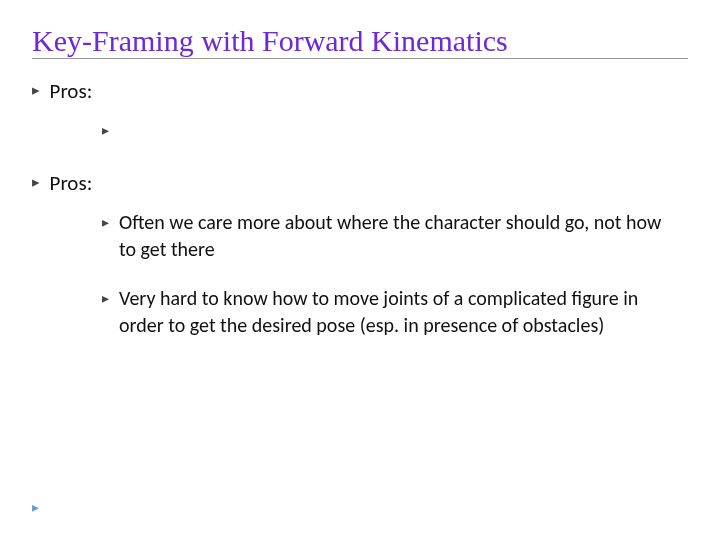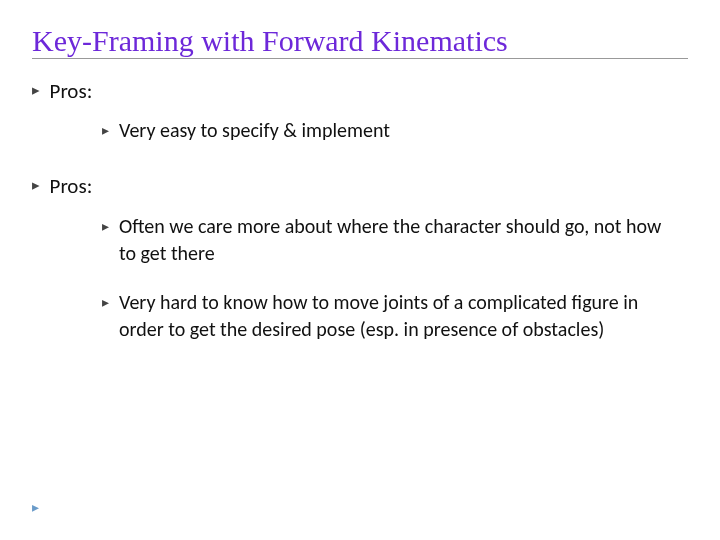--- a/index.html
+++ b/index.html
@@ -61,21 +61,20 @@
 <div class="slide">
   <h1 class="title">Key-Framing with Forward Kinematics</h1>
 
   <div class="bullet-row level1">
     <span class="bullet-marker">▸</span>
     <span class="bullet-text">Pros:</span>
   </div>
 
   <div class="bullet-row level2">
     <span class="bullet-marker">▸</span>
-    <span class="bullet-text">Very easy to specify &amp; implement</span>
   </div>
 
   <div class="spacer-sm"></div>
 
   <div class="bullet-row level1">
     <span class="bullet-marker">▸</span>
     <span class="bullet-text">Pros:</span>
   </div>
 
   <div class="bullet-row level2">

